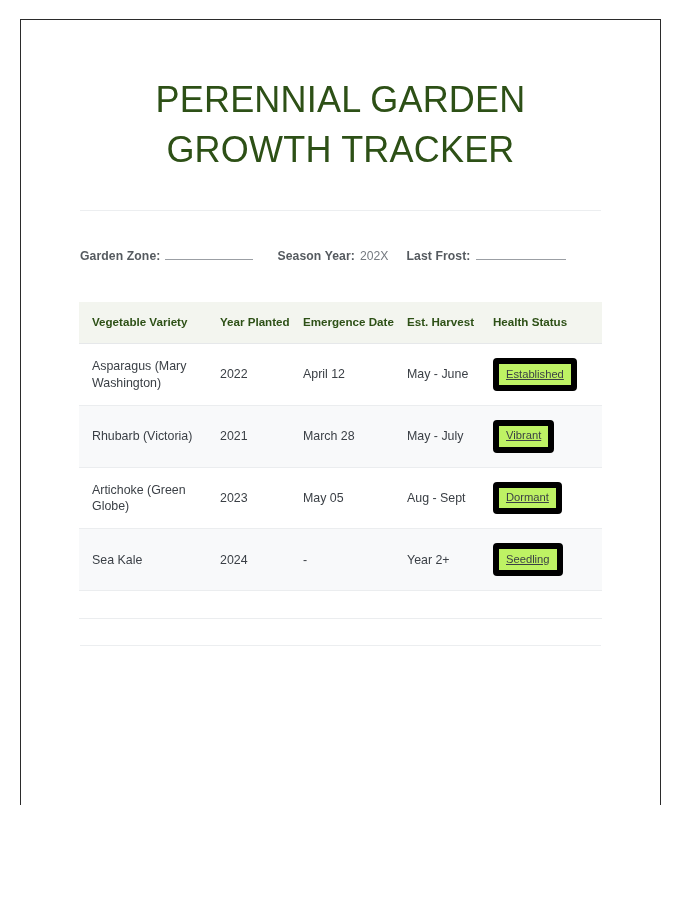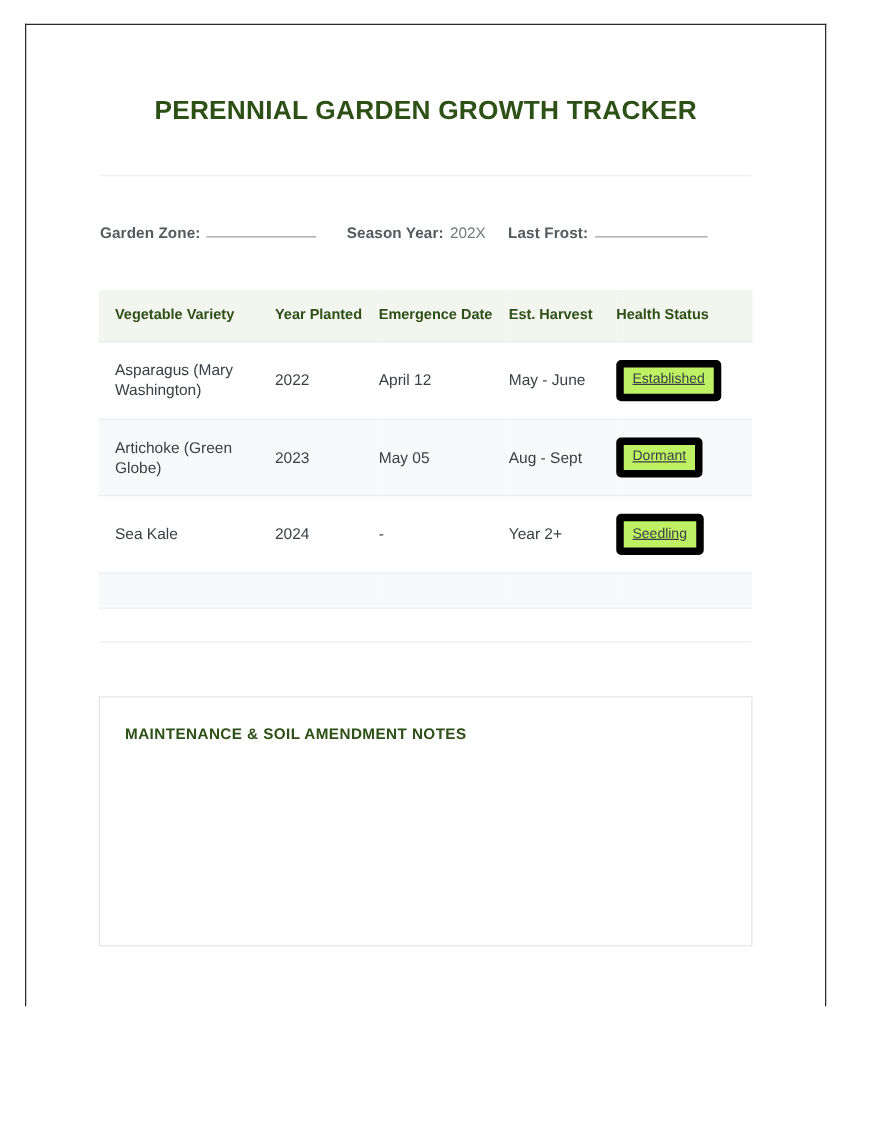--- a/index.html
+++ b/index.html
@@ -29,22 +29,22 @@
     left: 0; top: 0;
     width: 639px;
     padding: 0 58px;
   }
 
   
   .doc-title {
     margin: 0;
     padding-top: 55px;
     text-align: center;
-    font-size: 21px;
-    font-weight: 700;
+    font-size: 36px;
+    font-weight: 400;
     line-height: 1.38;
     letter-spacing: 0.2px;
     color: #2d5016;
   }
 
   .rule-top {
     margin: 36px 1px 0 1px;
     height: 1px;
     background: #eceef0;
   }
@@ -197,20 +197,27 @@
       </thead>
       <tbody>
         <tr>
           <td>Asparagus (Mary Washington)</td>
           <td>2022</td>
           <td>April 12</td>
           <td>May - June</td>
           <td><span class="badge">Established</span></td>
         </tr>
         <tr>
+          <td>Rhubarb (Victoria)</td>
+          <td>2021</td>
+          <td>March 28</td>
+          <td>May - July</td>
+          <td><span class="badge">Vibrant</span></td>
+        </tr>
+        <tr>
           <td>Artichoke (Green Globe)</td>
           <td>2023</td>
           <td>May 05</td>
           <td>Aug - Sept</td>
           <td><span class="badge">Dormant</span></td>
         </tr>
         <tr>
           <td>Sea Kale</td>
           <td>2024</td>
           <td>-</td>
@@ -222,19 +229,15 @@
           <td></td>
           <td></td>
           <td></td>
           <td></td>
         </tr>
       </tbody>
     </table>
 
     <div class="rule-bottom"></div>
 
-    <div class="notes-box">
-      <h2 class="notes-title">MAINTENANCE &amp; SOIL AMENDMENT NOTES</h2>
-      <div></div>
-    </div>
 
   </div>
 </div>
 
 </body></html>

